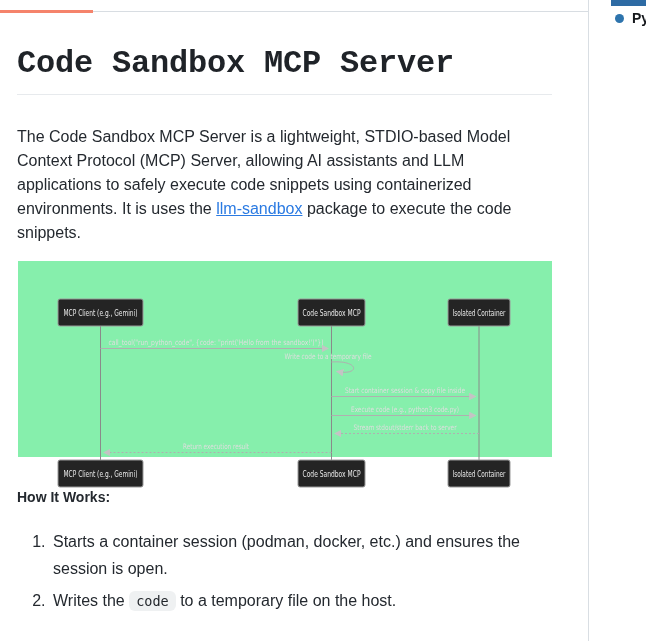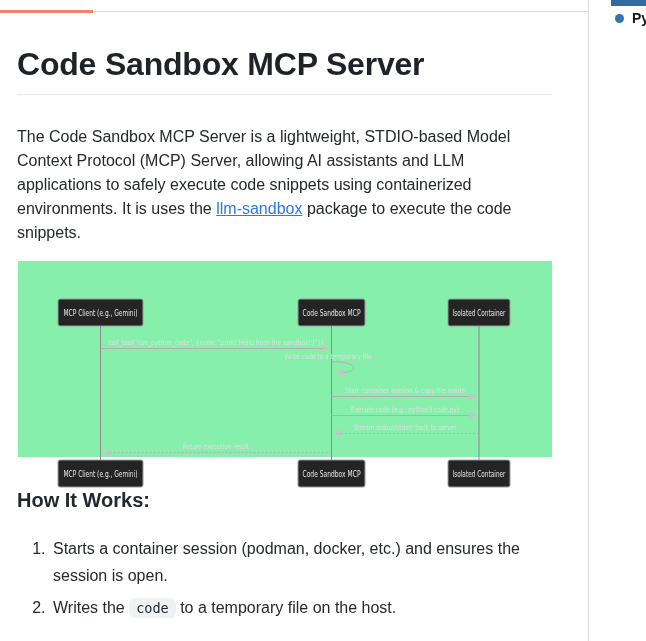--- a/index.html
+++ b/index.html
@@ -8,29 +8,29 @@
     background:#ffffff;font-family:"Liberation Sans",sans-serif;color:#24292f;
   }
   
   .tab-line{position:absolute;top:11px;left:0;width:588px;height:1px;background:#d8dde2;}
   .tab-active{position:absolute;top:10px;left:0;width:93px;height:3px;background:#f5836b;}
 
   
   .content{position:absolute;left:17px;top:46px;width:535px;}
   h1.page-title{
     font-size:32px;line-height:36px;font-weight:700;color:#1f2328;
-    margin:0;padding-bottom:12px;border-bottom:1px solid #e7eaed;letter-spacing:-0.2px;
+    margin:0;padding-bottom:12px;border-bottom:1px solid #e7eaed;letter-spacing:-0.2px;font-family:Liberation Mono, monospace;
   }
   p.intro{font-size:16px;line-height:24px;margin:30px 0 16px;color:#24292f;}
   a.doc-link{color:#2a7ae2;text-decoration:underline;cursor:pointer;}
 
   .diagram-wrap{margin-left:1px;width:534px;height:196px;background:#86efac;}
   .diagram-wrap svg{display:block;}
 
-  p.hiw{margin:32px 0 16px;font-size:20px;font-weight:700;color:#24292f;}
+  p.hiw{margin:32px 0 16px;font-size:14px;font-weight:700;color:#24292f;}
   ol.steps{margin:23px 0 0;padding-left:33px;font-size:16px;line-height:27px;color:#24292f;}
   ol.steps li{margin-bottom:5px;padding-left:3px;}
   code.inline-code{
     font-family:"DejaVu Sans Mono",monospace;font-size:13.5px;
     background:#eff1f2;color:#1f2328;padding:2px 7px;border-radius:6px;
   }
 
   
   .sidebar{position:absolute;top:0;left:588px;width:57px;height:641px;border-left:1px solid #d9dee3;background:#fff;}
   .toc-scroll-indicator{position:absolute;top:0;left:611px;width:35px;height:6px;background:#2e6ba4;}

